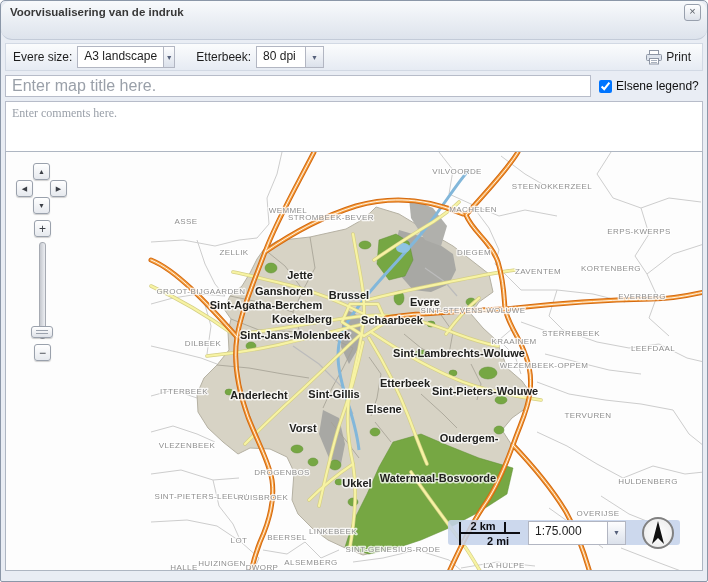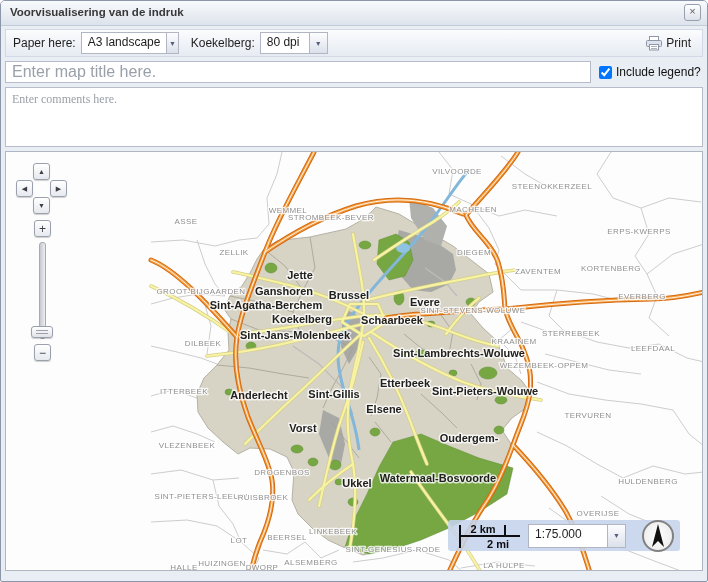--- a/index.html
+++ b/index.html
@@ -1,24 +1,24 @@
 <!DOCTYPE html>
 <html><head>
 <meta charset="utf-8">
 <style>
   html,body{margin:0;padding:0;background:#fff;font-family:"Liberation Sans",sans-serif;}
   .window{position:relative;width:706px;height:580px;background:#e9edf4;border:1px solid #8b97a8;border-radius:5px 5px 2px 2px;overflow:hidden;}
   
-  .titlebar{height:22px;background:linear-gradient(#f8fafc,#dde3ec);border-bottom:1px solid #c3cbd8;display:flex;align-items:center;padding:0 6px 2px 9px;}
+  .titlebar{height:22px;background:linear-gradient(#f8fafc,#dde3ec);border-bottom:1px solid #c3cbd8;display:flex;align-items:center;padding:0 6px 16px 9px;border-radius:11px;}
   .titlebar .title{flex:1;font-size:11.5px;font-weight:bold;color:#383838;}
   .close-btn{width:15px;height:15px;border:1px solid #98a0ad;border-radius:3px;background:linear-gradient(#ffffff,#dde2ea);color:#5a6068;font-size:11px;line-height:13px;text-align:center;cursor:pointer;}
   
   .toolbar{height:26px;margin:3px 4px 0 4px;background:linear-gradient(#fbfcfd,#e6ebf3);border:1px solid #d2d9e4;display:flex;align-items:center;padding:0 7px;font-size:12px;color:#1d1d1d;}
   .tb-label{margin-right:5px;}
-  .combo{display:flex;align-items:stretch;border:1px solid #b2b6c2;background:#fff;height:20px;margin-right:12px;}
+  .combo{display:flex;align-items:stretch;border:1px solid #b2b6c2;background:#fff;height:20px;margin-right:21px;}
   .combo .combo-text{padding:2px 6px 0 6px;font-size:12px;color:#1d1d1d;white-space:nowrap;}
   .combo .trigger{width:17px;border-left:1px solid #b2b6c2;background:linear-gradient(#fdfdfe,#dbe1eb);display:flex;align-items:center;justify-content:center;font-size:7px;color:#55607a;cursor:pointer;}
   .spacer{flex:1;}
   .print-btn{display:flex;align-items:center;gap:4px;font-size:12px;color:#1d1d1d;padding:2px 4px;cursor:pointer;}
   
   .field-row{display:flex;align-items:center;margin:4px 4px 0 4px;}
   .text-input{width:572px;height:20px;border:1px solid #b7bcc9;padding:0 6px;font-size:16px;color:#222;font-family:"Liberation Sans",sans-serif;background:#fff;}
   .text-input::placeholder,.comments::placeholder{color:#9aa0a9;opacity:1;}
   .legend-wrap{display:flex;align-items:center;margin-left:8px;gap:4px;font-size:12px;color:#111;}
   .legend-wrap input{width:13px;height:13px;margin:0;}
@@ -33,42 +33,42 @@
   .hc{stroke:#d4690f;stroke-width:5;fill:none;stroke-linecap:round;stroke-linejoin:round;}
   .hf{stroke:#f49d3d;stroke-width:3;fill:none;stroke-linecap:round;stroke-linejoin:round;}
   .hm{stroke:#ffffff;stroke-width:.9;fill:none;stroke-linecap:round;stroke-linejoin:round;}
   
   .pan-btn{position:absolute;width:17px;height:17px;box-sizing:border-box;background:linear-gradient(#ffffff,#e6e9ee);border:1px solid #9aa1ac;border-radius:3px;color:#3b3f46;display:flex;align-items:center;justify-content:center;font-size:7px;box-shadow:0 1px 1px rgba(0,0,0,.18);cursor:pointer;}
   .pan-btn.pm{font-size:12px;line-height:12px;}
   .zoom-track{position:absolute;left:33px;top:90px;width:7px;height:97px;background:linear-gradient(to right,#c5c8ce,#eceef2);border:1px solid #a6aab2;border-radius:3px;box-sizing:border-box;cursor:pointer;}
   .zoom-handle{position:absolute;left:25px;top:174px;width:22px;height:12px;background:linear-gradient(#ffffff,#dfe2e8);border:1px solid #9aa1ac;border-radius:3px;box-sizing:border-box;box-shadow:0 1px 1px rgba(0,0,0,.2);cursor:grab;}
   .zoom-handle::after{content:"";display:block;margin:3px 4px;border-top:1px solid #9aa1ac;border-bottom:1px solid #9aa1ac;height:2px;}
   
-  .scale-overlay{position:absolute;left:442px;top:368px;width:232px;height:31px;background:rgba(197,211,234,.88);border-radius:3px;display:flex;align-items:center;padding:0 6px;box-sizing:border-box;gap:8px;}
+  .scale-overlay{position:absolute;left:442px;top:368px;width:232px;height:25px;background:rgba(197,211,234,.88);border-radius:3px;display:flex;align-items:center;padding:0 6px;box-sizing:border-box;gap:8px;}
   .scalebar-svg text{font:600 11px "Liberation Sans",sans-serif;fill:#0d0d12;}
   .scale-combo{height:22px;margin-right:8px;flex:0 0 auto;width:96px;justify-content:space-between;}
   .compass{width:32px;height:32px;border-radius:50%;border:2px solid #818181;background:radial-gradient(#ffffff,#e9e9e9);box-sizing:border-box;display:flex;align-items:center;justify-content:center;}
 </style>
 </head>
 <body>
 
 <div class="window">
 
   <div class="titlebar">
     <span class="title">Voorvisualisering van de indruk</span>
     <span class="close-btn">×</span>
   </div>
 
   <div class="toolbar">
-    <span class="tb-label">Paper here:</span>
+    <span class="tb-label">Evere size:</span>
     <div class="combo" style="width:96px">
       <span class="combo-text" style="flex:1">A3 landscape</span>
       <span class="trigger">▼</span>
     </div>
-    <span class="tb-label">Koekelberg:</span>
+    <span class="tb-label">Etterbeek:</span>
     <div class="combo" style="width:66px">
       <span class="combo-text" style="flex:1">80 dpi</span>
       <span class="trigger">▼</span>
     </div>
     <span class="spacer"></span>
     <div class="print-btn">
       <svg width="16" height="15">
           <rect x="3.5" y="0.5" width="9" height="4" fill="#ffffff" stroke="#8e96a5"></rect>
           <rect x="0.5" y="4.5" width="15" height="6" rx="1" fill="#dde3ec" stroke="#8e96a5"></rect>
           <rect x="3.5" y="8.5" width="9" height="5.5" fill="#ffffff" stroke="#8e96a5"></rect>
@@ -76,21 +76,21 @@
           <rect x="5" y="12" width="6" height="1" fill="#aab2bf"></rect>
         </svg>
       <span>Print</span>
     </div>
   </div>
 
   <div class="field-row">
     <input class="text-input" type="text" placeholder="Enter map title here." style="">
     <span class="legend-wrap">
       <input type="checkbox" checked="" style="">
-      <span>Include legend?</span>
+      <span>Elsene legend?</span>
     </span>
   </div>
 
   <textarea class="comments" placeholder="Enter comments here." style=""></textarea>
 
   <div class="map-panel">
     <svg class="map" width="698" height="420" viewBox="5 150 698 420">
       <rect x="5" y="150" width="698" height="420" fill="#fdfdfd"></rect>
 
       <g stroke="#cdcdcd" stroke-width="1" fill="none">

